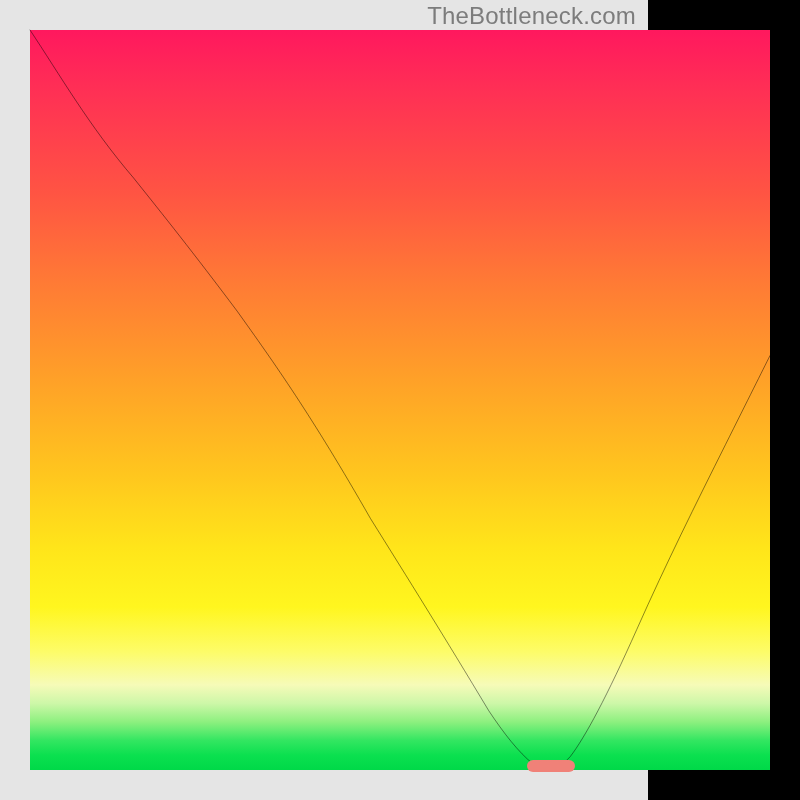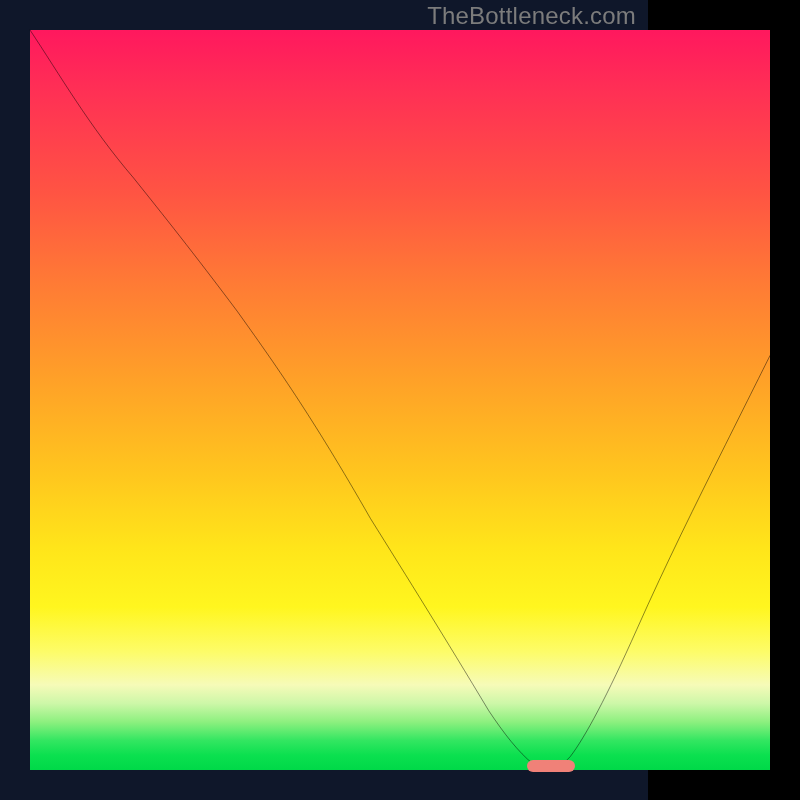--- a/index.html
+++ b/index.html
@@ -8,21 +8,21 @@
     width: 800px;
     height: 800px;
     background: #000;
     overflow: hidden;
     font-family: Arial, Helvetica, sans-serif;
   }
   .chart-wrapper {
     position: relative;
     width: 648px;
     height: 800px;
-    background: #0f172a;
+    background: #e5e5e5;
   }
   .watermark {
     position: absolute;
     top: 2px;
     right: 12px;
     color: #7c7c7c;
     font-size: 24px;
     font-weight: 500;
     letter-spacing: 0.2px;
     z-index: 10;

